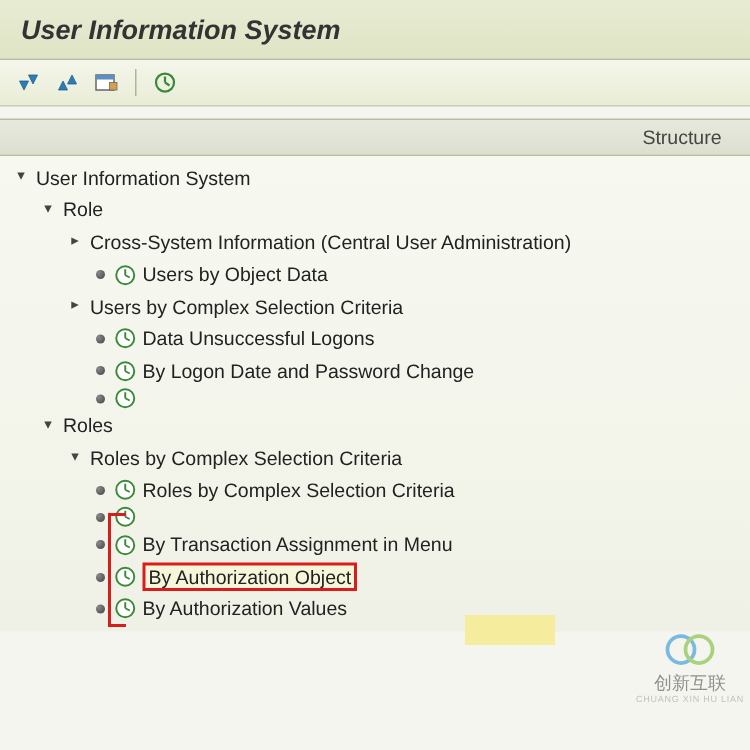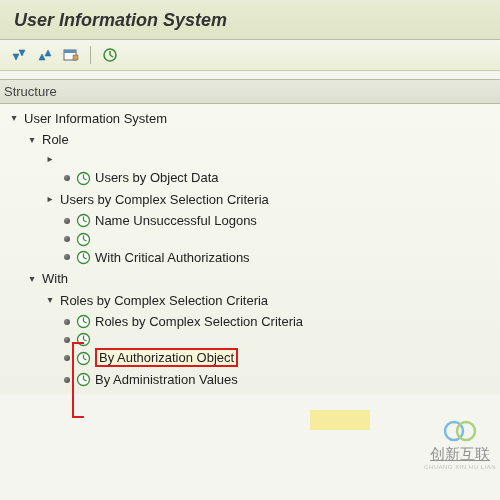--- a/index.html
+++ b/index.html
@@ -45,24 +45,25 @@
   .sep {
     width: 1px;
     height: 18px;
     background: #b0b49a;
     margin: 0 2px;
   }
   .section-header {
     background: linear-gradient(#e6e9dc, #dcdfd0);
     border-top: 1px solid #b8bca0;
     border-bottom: 1px solid #b8bca0;
-    padding: 4px 4px;
+    padding: 4px 19px;
     font-size: 13px;
     color: #444;
     margin-top: 8px;
+    text-align: right;
   }
   .tree {
     background: linear-gradient(#f7f8f0, #f0f1e6);
     padding: 4px 0 4px 4px;
     line-height: 1.65;
     font-size: 13px;
     position: relative;
   }
   .row {
     display: flex;
@@ -191,20 +192,21 @@
     <span class="label">User Information System</span>
   </div>
 
   <div class="row d1">
     <span class="toggle">▾</span>
     <span class="label">Role</span>
   </div>
 
   <div class="row d2">
     <span class="toggle">▸</span>
+    <span class="label">Cross-System Information (Central User Administration)</span>
   </div>
 
   <div class="row d3">
     <span class="bullet"></span>
     <span class="report-icon">
         <svg width="15" height="15" viewBox="0 0 15 15">
           <circle cx="7.5" cy="7.5" r="6" fill="#fff" stroke="#3a8a3a" stroke-width="1.3"></circle>
           <line x1="7.5" y1="7.5" x2="7.5" y2="3.5" stroke="#3a8a3a" stroke-width="1.3"></line>
           <line x1="7.5" y1="7.5" x2="10.5" y2="9" stroke="#3a8a3a" stroke-width="1.3"></line>
         </svg>
@@ -219,49 +221,49 @@
 
   <div class="row d3">
     <span class="bullet"></span>
     <span class="report-icon">
         <svg width="15" height="15" viewBox="0 0 15 15">
           <circle cx="7.5" cy="7.5" r="6" fill="#fff" stroke="#3a8a3a" stroke-width="1.3"></circle>
           <line x1="7.5" y1="7.5" x2="7.5" y2="3.5" stroke="#3a8a3a" stroke-width="1.3"></line>
           <line x1="7.5" y1="7.5" x2="10.5" y2="9" stroke="#3a8a3a" stroke-width="1.3"></line>
         </svg>
       </span>
-    <span class="label">Name Unsuccessful Logons</span>
-  </div>
-
-  <div class="row d3">
-    <span class="bullet"></span>
-    <span class="report-icon">
-        <svg width="15" height="15" viewBox="0 0 15 15">
-          <circle cx="7.5" cy="7.5" r="6" fill="#fff" stroke="#3a8a3a" stroke-width="1.3"></circle>
-          <line x1="7.5" y1="7.5" x2="7.5" y2="3.5" stroke="#3a8a3a" stroke-width="1.3"></line>
-          <line x1="7.5" y1="7.5" x2="10.5" y2="9" stroke="#3a8a3a" stroke-width="1.3"></line>
-        </svg>
-      </span>
-  </div>
-
-  <div class="row d3">
-    <span class="bullet"></span>
-    <span class="report-icon">
-        <svg width="15" height="15" viewBox="0 0 15 15">
-          <circle cx="7.5" cy="7.5" r="6" fill="#fff" stroke="#3a8a3a" stroke-width="1.3"></circle>
-          <line x1="7.5" y1="7.5" x2="7.5" y2="3.5" stroke="#3a8a3a" stroke-width="1.3"></line>
-          <line x1="7.5" y1="7.5" x2="10.5" y2="9" stroke="#3a8a3a" stroke-width="1.3"></line>
-        </svg>
-      </span>
-    <span class="label">With Critical Authorizations</span>
+    <span class="label">Data Unsuccessful Logons</span>
+  </div>
+
+  <div class="row d3">
+    <span class="bullet"></span>
+    <span class="report-icon">
+        <svg width="15" height="15" viewBox="0 0 15 15">
+          <circle cx="7.5" cy="7.5" r="6" fill="#fff" stroke="#3a8a3a" stroke-width="1.3"></circle>
+          <line x1="7.5" y1="7.5" x2="7.5" y2="3.5" stroke="#3a8a3a" stroke-width="1.3"></line>
+          <line x1="7.5" y1="7.5" x2="10.5" y2="9" stroke="#3a8a3a" stroke-width="1.3"></line>
+        </svg>
+      </span>
+    <span class="label">By Logon Date and Password Change</span>
+  </div>
+
+  <div class="row d3">
+    <span class="bullet"></span>
+    <span class="report-icon">
+        <svg width="15" height="15" viewBox="0 0 15 15">
+          <circle cx="7.5" cy="7.5" r="6" fill="#fff" stroke="#3a8a3a" stroke-width="1.3"></circle>
+          <line x1="7.5" y1="7.5" x2="7.5" y2="3.5" stroke="#3a8a3a" stroke-width="1.3"></line>
+          <line x1="7.5" y1="7.5" x2="10.5" y2="9" stroke="#3a8a3a" stroke-width="1.3"></line>
+        </svg>
+      </span>
   </div>
 
   <div class="row d1">
     <span class="toggle">▾</span>
-    <span class="label">With</span>
+    <span class="label">Roles</span>
   </div>
 
   <div class="row d2">
     <span class="toggle">▾</span>
     <span class="label">Roles by Complex Selection Criteria</span>
   </div>
 
   <div class="row d3">
     <span class="bullet"></span>
     <span class="report-icon">
@@ -279,20 +281,31 @@
     <span class="report-icon">
         <svg width="15" height="15" viewBox="0 0 15 15">
           <circle cx="7.5" cy="7.5" r="6" fill="#fff" stroke="#3a8a3a" stroke-width="1.3"></circle>
           <line x1="7.5" y1="7.5" x2="7.5" y2="3.5" stroke="#3a8a3a" stroke-width="1.3"></line>
           <line x1="7.5" y1="7.5" x2="10.5" y2="9" stroke="#3a8a3a" stroke-width="1.3"></line>
         </svg>
       </span>
   </div>
 
 
+  <div class="row d3">
+    <span class="bullet"></span>
+    <span class="report-icon">
+        <svg width="15" height="15" viewBox="0 0 15 15">
+          <circle cx="7.5" cy="7.5" r="6" fill="#fff" stroke="#3a8a3a" stroke-width="1.3"></circle>
+          <line x1="7.5" y1="7.5" x2="7.5" y2="3.5" stroke="#3a8a3a" stroke-width="1.3"></line>
+          <line x1="7.5" y1="7.5" x2="10.5" y2="9" stroke="#3a8a3a" stroke-width="1.3"></line>
+        </svg>
+      </span>
+    <span class="label">By Transaction Assignment in Menu</span>
+  </div>
 
 
   <div class="row d3" style="position:relative;z-index:1;">
     <span class="bullet"></span>
     <span class="report-icon">
         <svg width="15" height="15" viewBox="0 0 15 15">
           <circle cx="7.5" cy="7.5" r="6" fill="#fff" stroke="#3a8a3a" stroke-width="1.3"></circle>
           <line x1="7.5" y1="7.5" x2="7.5" y2="3.5" stroke="#3a8a3a" stroke-width="1.3"></line>
           <line x1="7.5" y1="7.5" x2="10.5" y2="9" stroke="#3a8a3a" stroke-width="1.3"></line>
         </svg>
@@ -302,25 +315,25 @@
 
   <div class="row d3">
     <span class="bullet"></span>
     <span class="report-icon">
         <svg width="15" height="15" viewBox="0 0 15 15">
           <circle cx="7.5" cy="7.5" r="6" fill="#fff" stroke="#3a8a3a" stroke-width="1.3"></circle>
           <line x1="7.5" y1="7.5" x2="7.5" y2="3.5" stroke="#3a8a3a" stroke-width="1.3"></line>
           <line x1="7.5" y1="7.5" x2="10.5" y2="9" stroke="#3a8a3a" stroke-width="1.3"></line>
         </svg>
       </span>
-    <span class="label">By Administration Values</span>
+    <span class="label">By Authorization Values</span>
   </div>
 
 </div>
 
 <div class="watermark">
   <svg width="34" height="24" viewBox="0 0 34 24">
     <circle cx="11" cy="12" r="9" fill="none" stroke="#4aa0d8" stroke-width="2.5"></circle>
     <circle cx="23" cy="12" r="9" fill="none" stroke="#8bc34a" stroke-width="2.5"></circle>
   </svg>
-  <div style="font-size:15px;color:#666;text-decoration:underline;">创新互联</div>
+  <div style="font-size:12px;color:#666;">创新互联</div>
   <div style="font-size:6px;color:#aaa;letter-spacing:0.5px;">CHUANG XIN HU LIAN</div>
 </div>
 
 </body></html>

